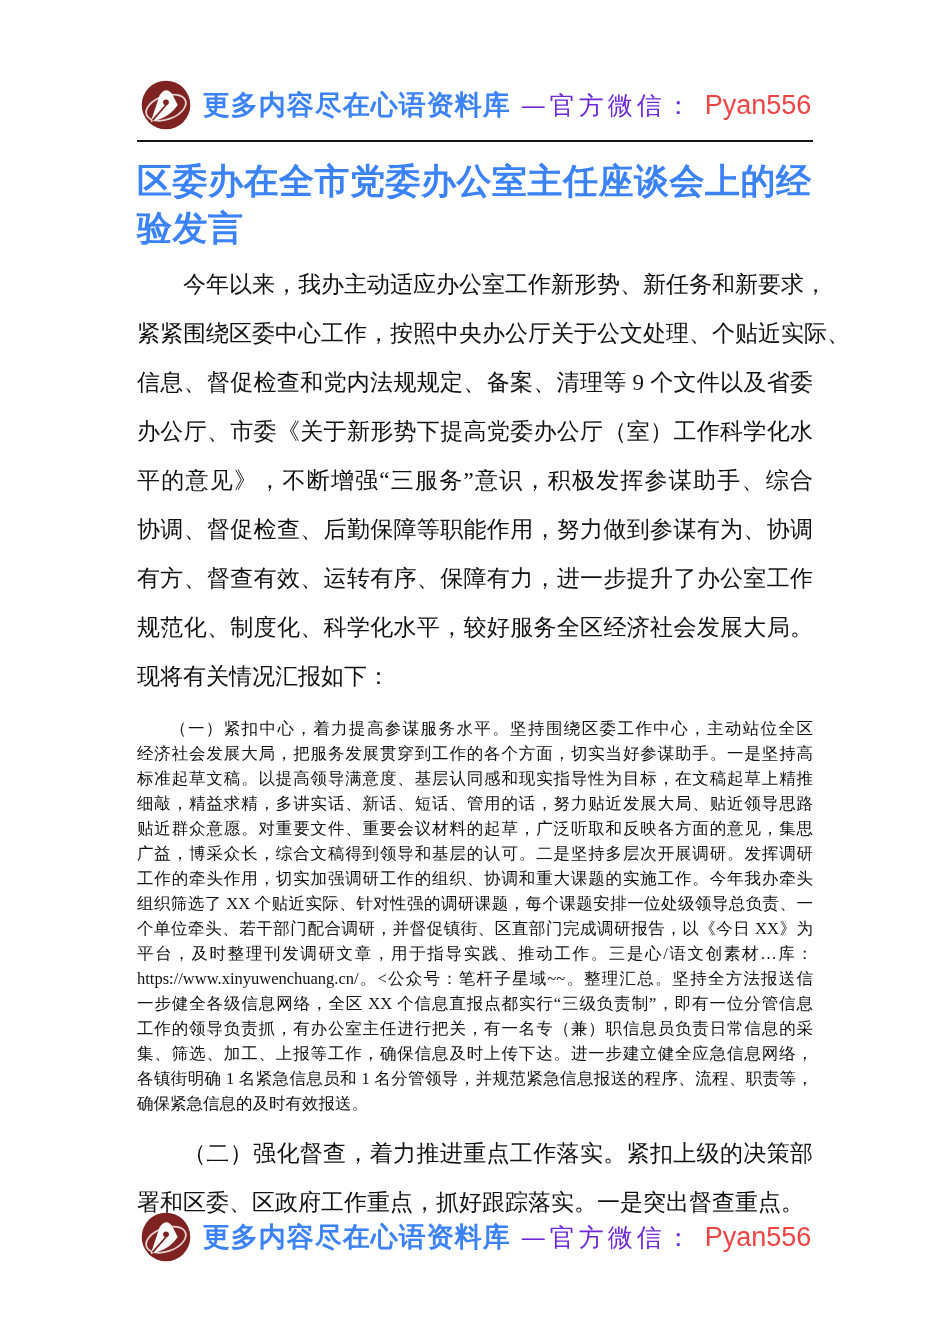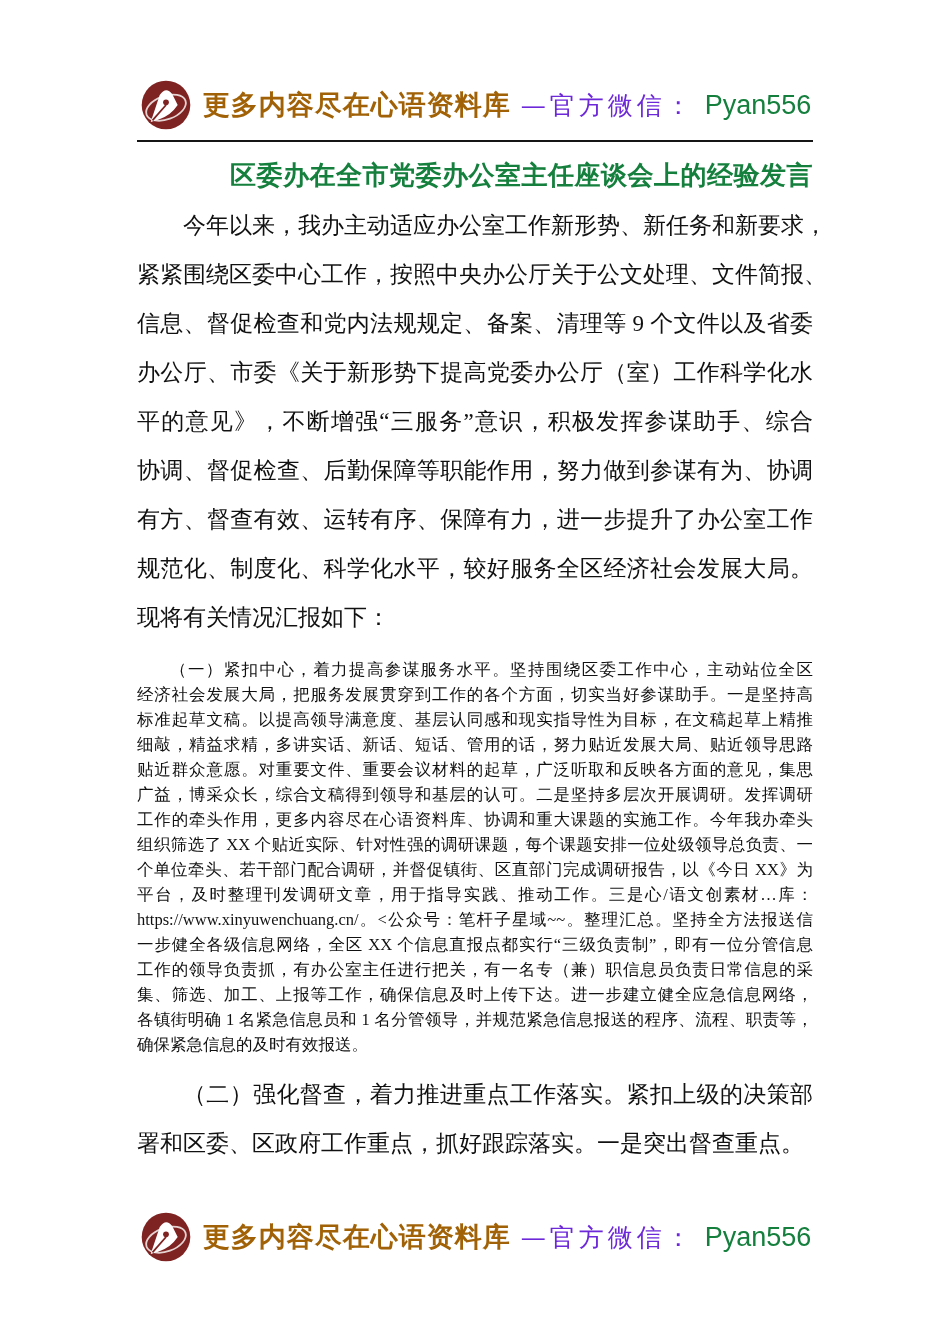--- a/index.html
+++ b/index.html
@@ -14,40 +14,40 @@
     padding:76px 137px 40px 137px;
     position:relative;
   }
   
   .banner{
     display:flex;align-items:center;justify-content:center;
     gap:10px;height:58px;
   }
   .banner .logo{width:54px;height:54px;flex:0 0 auto;}
   .banner .brand{
-    color:#a16207;font-size:27px;font-weight:bold;letter-spacing:1px;
+    color:#3b82f6;font-size:27px;font-weight:bold;letter-spacing:1px;
     font-family:"Liberation Serif","DejaVu Serif",serif;
   }
   .banner .sep{
     color:#6d28d9;font-size:25px;letter-spacing:4px;
     font-family:"DejaVu Serif","Liberation Serif",serif;
   }
   .banner .wid{
-    color:#15803d;font-size:27px;
+    color:#ef4444;font-size:27px;
     font-family:"Liberation Sans","DejaVu Sans",sans-serif;
   }
   .rule{
     height:0;border:none;border-top:2.5px solid #151515;
     margin:6px 0 0 0;width:100%;
   }
   
   .doc-title{
     margin:16px 0 0 0;
-    font-size:26px;font-weight:bold;text-align:right;
-    letter-spacing:0.5px;color:#15803d;
+    font-size:35px;font-weight:bold;text-align:left;
+    letter-spacing:0.5px;color:#3b82f6;
   }
   
   .para{margin:0;}
   .para .line{
     text-align:justify;
     text-align-last:justify;
     text-justify:inter-character;
     white-space:nowrap;
   }
   .para .line.first{text-indent:2em;}
@@ -78,38 +78,38 @@
     <span class="sep">—官方微信：</span>
     <span class="wid">Pyan556</span>
   </div>
 
   <hr class="rule">
 
   <h1 class="doc-title">区委办在全市党委办公室主任座谈会上的经验发言</h1>
 
   <div class="para para-large">
       <div class="line first">今年以来，我办主动适应办公室工作新形势、新任务和新要求，</div>
-      <div class="line">紧紧围绕区委中心工作，按照中央办公厅关于公文处理、文件简报、</div>
+      <div class="line">紧紧围绕区委中心工作，按照中央办公厅关于公文处理、个贴近实际、</div>
       <div class="line">信息、督促检查和党内法规规定、备案、清理等 9 个文件以及省委</div>
       <div class="line">办公厅、市委《关于新形势下提高党委办公厅（室）工作科学化水</div>
       <div class="line">平的意见》，不断增强“三服务”意识，积极发挥参谋助手、综合</div>
       <div class="line">协调、督促检查、后勤保障等职能作用，努力做到参谋有为、协调</div>
       <div class="line">有方、督查有效、运转有序、保障有力，进一步提升了办公室工作</div>
       <div class="line">规范化、制度化、科学化水平，较好服务全区经济社会发展大局。</div>
       <div class="line last">现将有关情况汇报如下：</div>
     </div>
 
   <div class="para para-small">
       <div class="line first">（一）紧扣中心，着力提高参谋服务水平。坚持围绕区委工作中心，主动站位全区</div>
       <div class="line">经济社会发展大局，把服务发展贯穿到工作的各个方面，切实当好参谋助手。一是坚持高</div>
       <div class="line">标准起草文稿。以提高领导满意度、基层认同感和现实指导性为目标，在文稿起草上精推</div>
       <div class="line">细敲，精益求精，多讲实话、新话、短话、管用的话，努力贴近发展大局、贴近领导思路</div>
       <div class="line">贴近群众意愿。对重要文件、重要会议材料的起草，广泛听取和反映各方面的意见，集思</div>
       <div class="line">广益，博采众长，综合文稿得到领导和基层的认可。二是坚持多层次开展调研。发挥调研</div>
-      <div class="line">工作的牵头作用，更多内容尽在心语资料库、协调和重大课题的实施工作。今年我办牵头</div>
+      <div class="line">工作的牵头作用，切实加强调研工作的组织、协调和重大课题的实施工作。今年我办牵头</div>
       <div class="line">组织筛选了 XX 个贴近实际、针对性强的调研课题，每个课题安排一位处级领导总负责、一</div>
       <div class="line">个单位牵头、若干部门配合调研，并督促镇街、区直部门完成调研报告，以《今日 XX》为</div>
       <div class="line">平台，及时整理刊发调研文章，用于指导实践、推动工作。三是心/语文创素材…库：</div>
       <div class="line">https://www.xinyuwenchuang.cn/。&lt;公众号：笔杆子星域~~。整理汇总。坚持全方法报送信</div>
       <div class="line">一步健全各级信息网络，全区 XX 个信息直报点都实行“三级负责制”，即有一位分管信息</div>
       <div class="line">工作的领导负责抓，有办公室主任进行把关，有一名专（兼）职信息员负责日常信息的采</div>
       <div class="line">集、筛选、加工、上报等工作，确保信息及时上传下达。进一步建立健全应急信息网络，</div>
       <div class="line">各镇街明确 1 名紧急信息员和 1 名分管领导，并规范紧急信息报送的程序、流程、职责等，</div>
       <div class="line last">确保紧急信息的及时有效报送。</div>
     </div>

